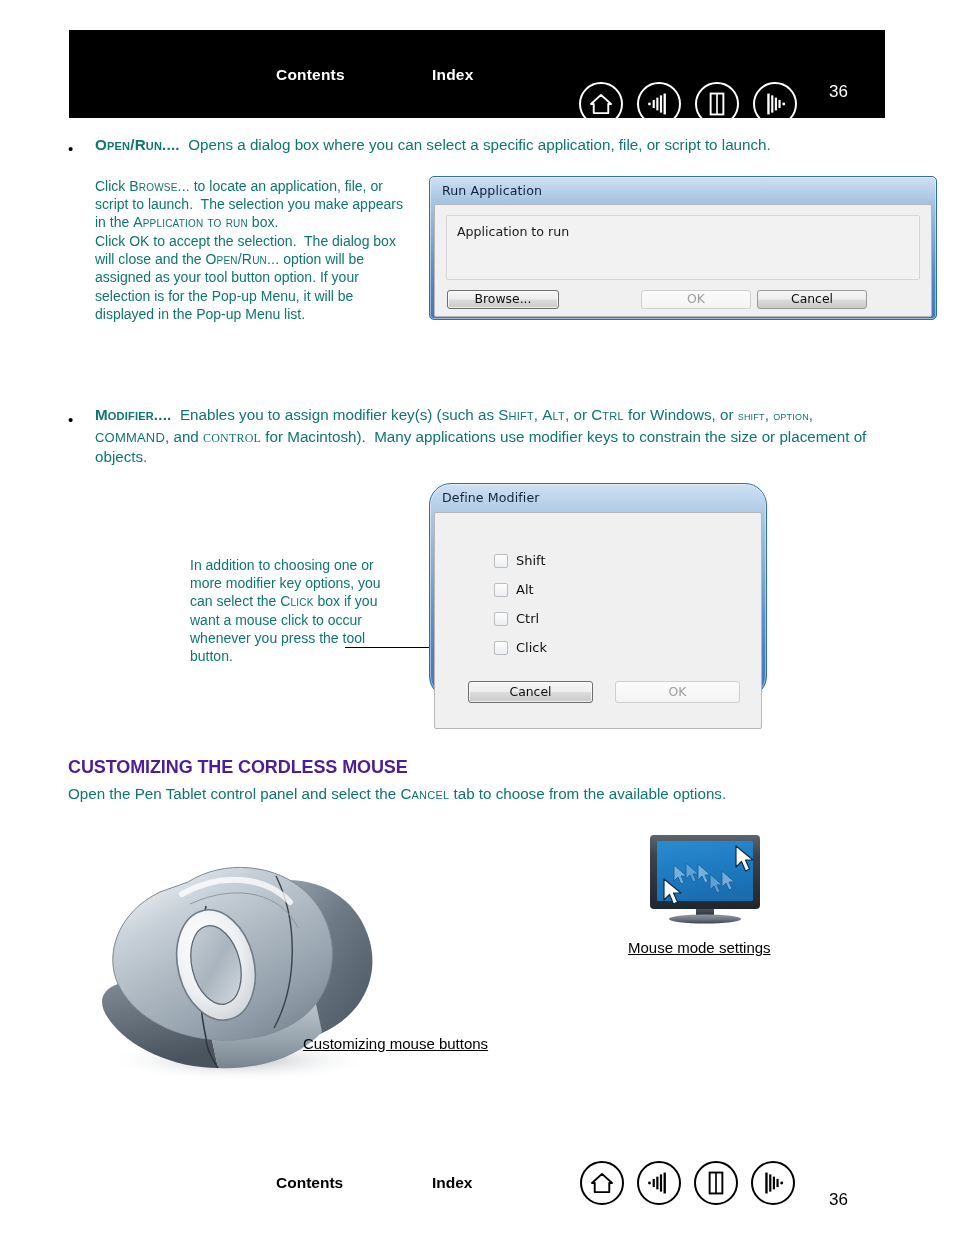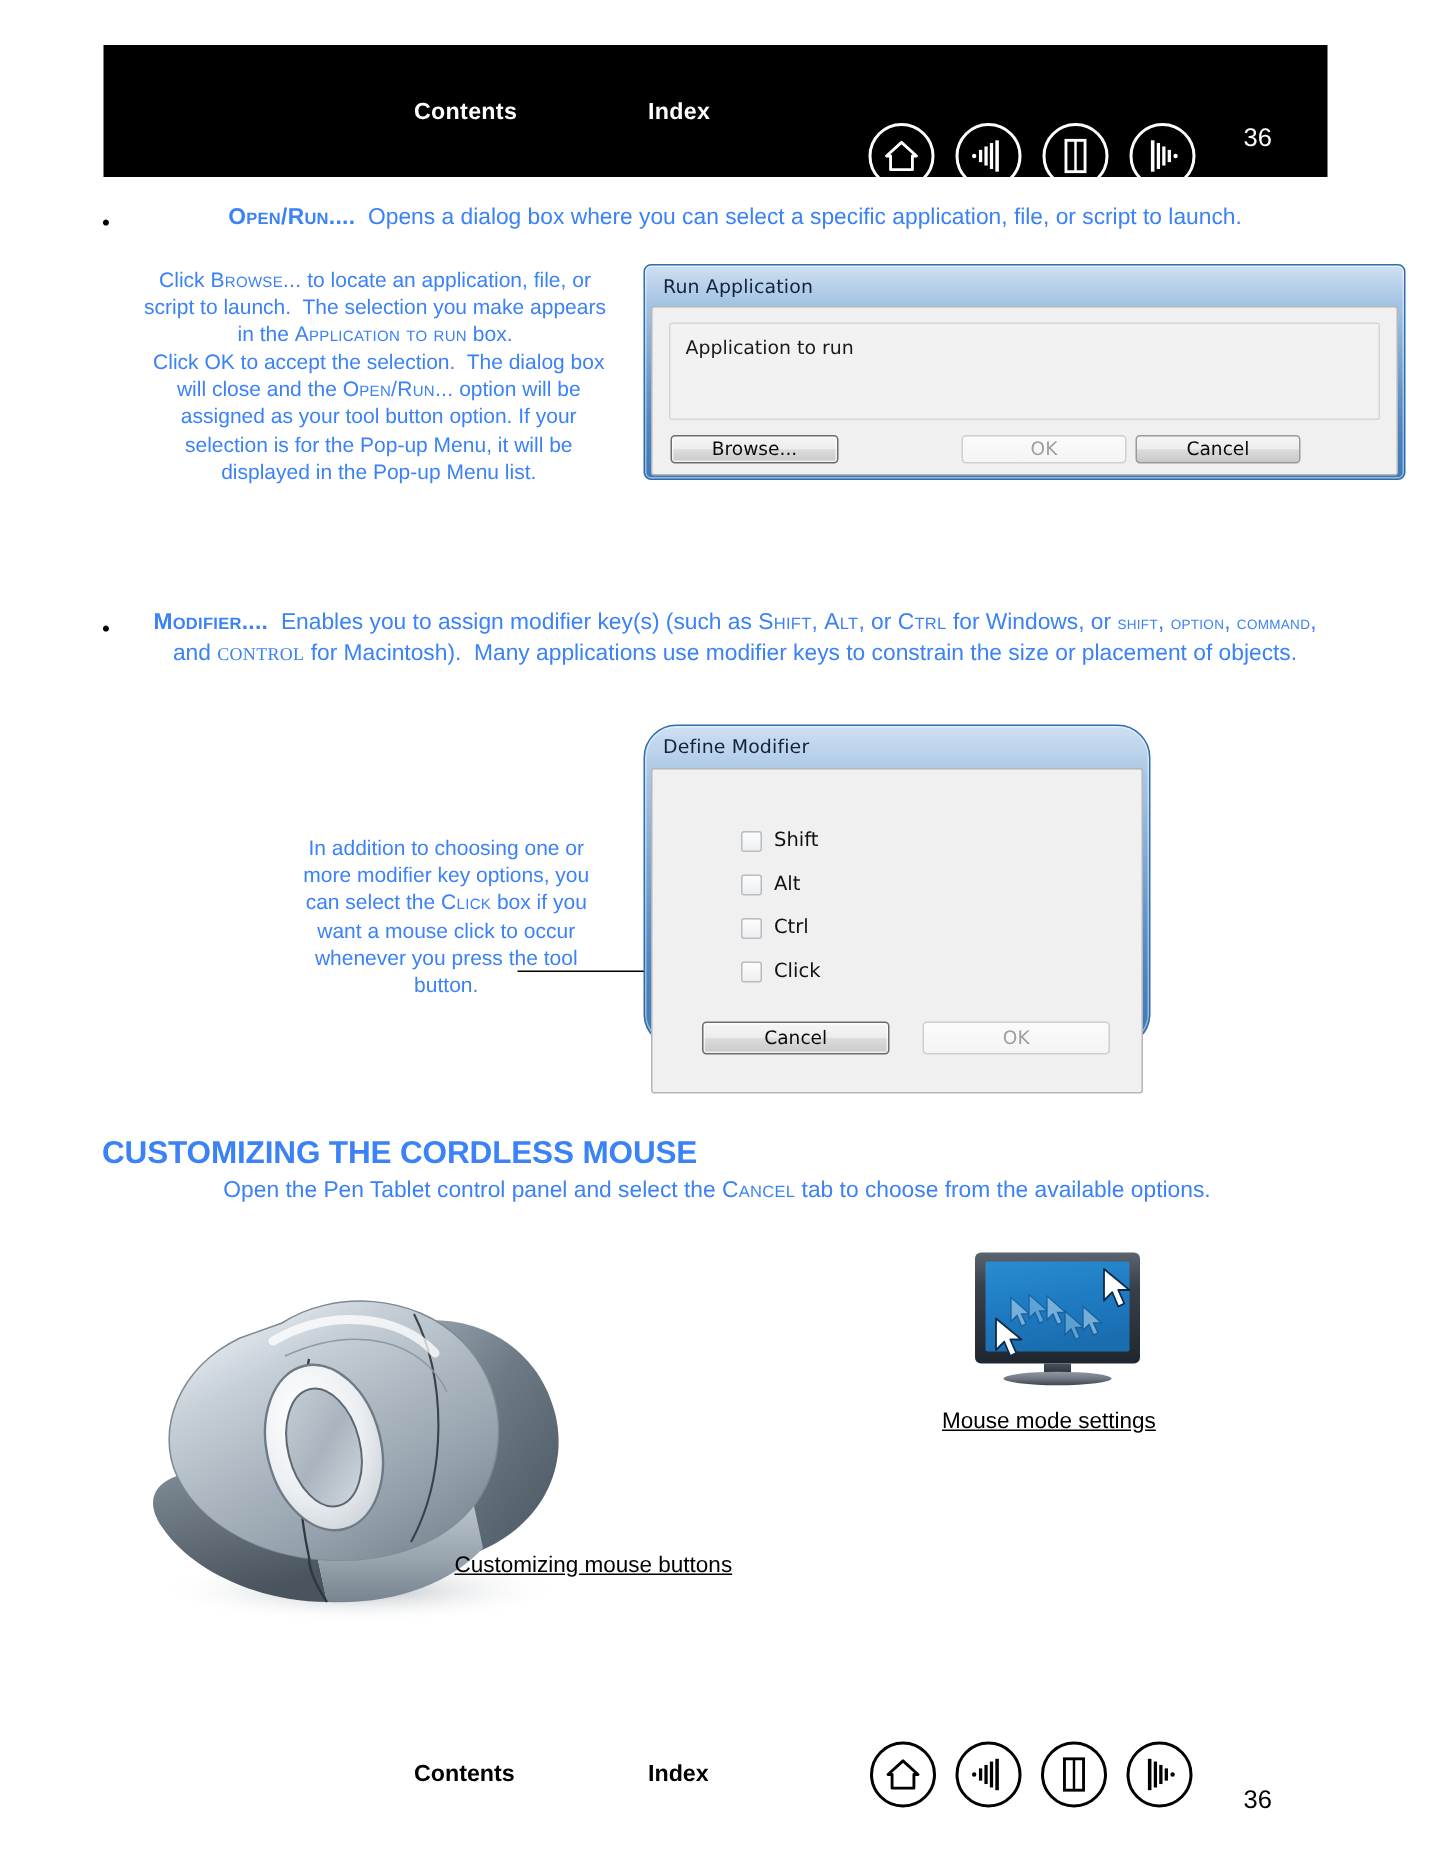--- a/index.html
+++ b/index.html
@@ -60,22 +60,21 @@
   .bullet-dot {
     position: absolute;
     font-size: 15px;
     line-height: 1;
     color: #000;
   }
   .para {
     position: absolute;
     font-size: 15.2px;
     line-height: 20px;
-    color: #3b82f6;
-    text-align: center;
+    color: #0f766e;
   }
   .para.small { font-size: 14px; line-height: 18.2px; }
   .sc { font-variant: small-caps; letter-spacing: 0.2px; }
   b.lead { font-weight: bold; }
 
   
   .dlg {
     position: absolute;
     box-sizing: border-box;
     border: 1px solid #2f6ea8;
@@ -165,24 +164,24 @@
   
   .leader {
     position: absolute;
     height: 0;
     border-top: 1.4px solid #000;
   }
 
   
   .section-head {
     position: absolute;
-    font-size: 21px;
+    font-size: 18px;
     font-weight: bold;
     letter-spacing: -0.1px;
-    color: #3b82f6;
+    color: #4c1d95;
     white-space: nowrap;
   }
 
   
   .caption-link {
     position: absolute;
     font-size: 15px;
     color: #000;
     text-decoration: underline;
     white-space: nowrap;
@@ -278,21 +277,21 @@
   </div>
 </div>
 
 <span class="bullet-dot" style="left:68px; top:412px;">•</span>
 <div class="para" style="left:95px; top:405px; width:790px;">
   <b class="lead sc">Modifier....</b>&nbsp;
   Enables you to assign modifier key(s) (such as <span class="sc">Shift</span>,
   <span class="sc">Alt</span>, or <span class="sc">Ctrl</span> for Windows, or
   <span class="sc" style="font-size:13px;">shift</span>,
   <span class="sc" style="font-size:13px;">option</span>,
-  <span class="sc" style="font-size:13px;">command</span>, and
+  <span class="sc" style="font-size:18px;">command</span>, and
   <span class="sc" style="font-size:17px;font-family:Liberation Serif, serif;">control</span>
   for Macintosh).&nbsp; Many applications use modifier keys to constrain the
   size or placement of objects.
 </div>
 
 <div class="para small" style="left:190px; top:556px; width:215px;">
   In addition to choosing one or
   more modifier key options,
   you can select the <span class="sc">Click</span> box
   if you want a mouse click to

